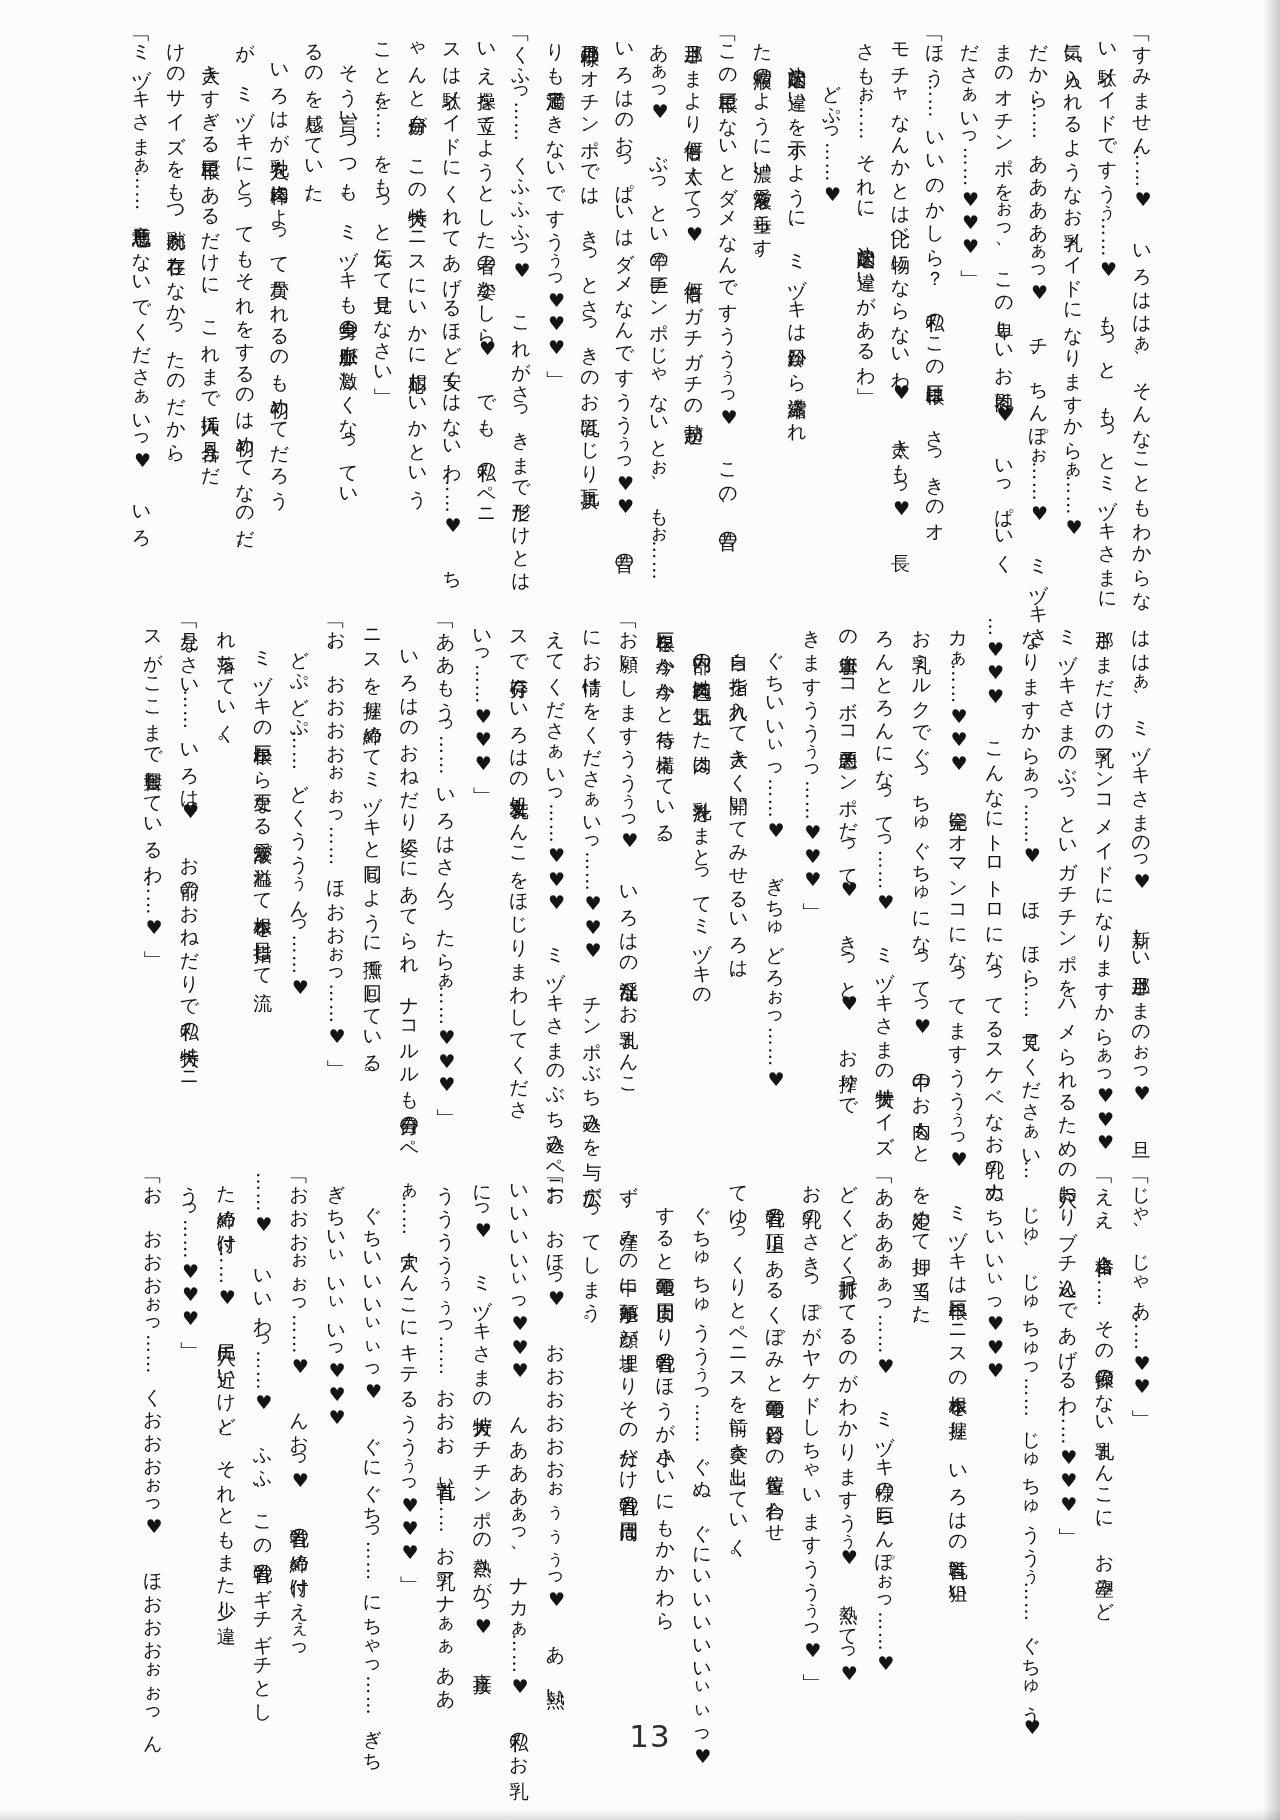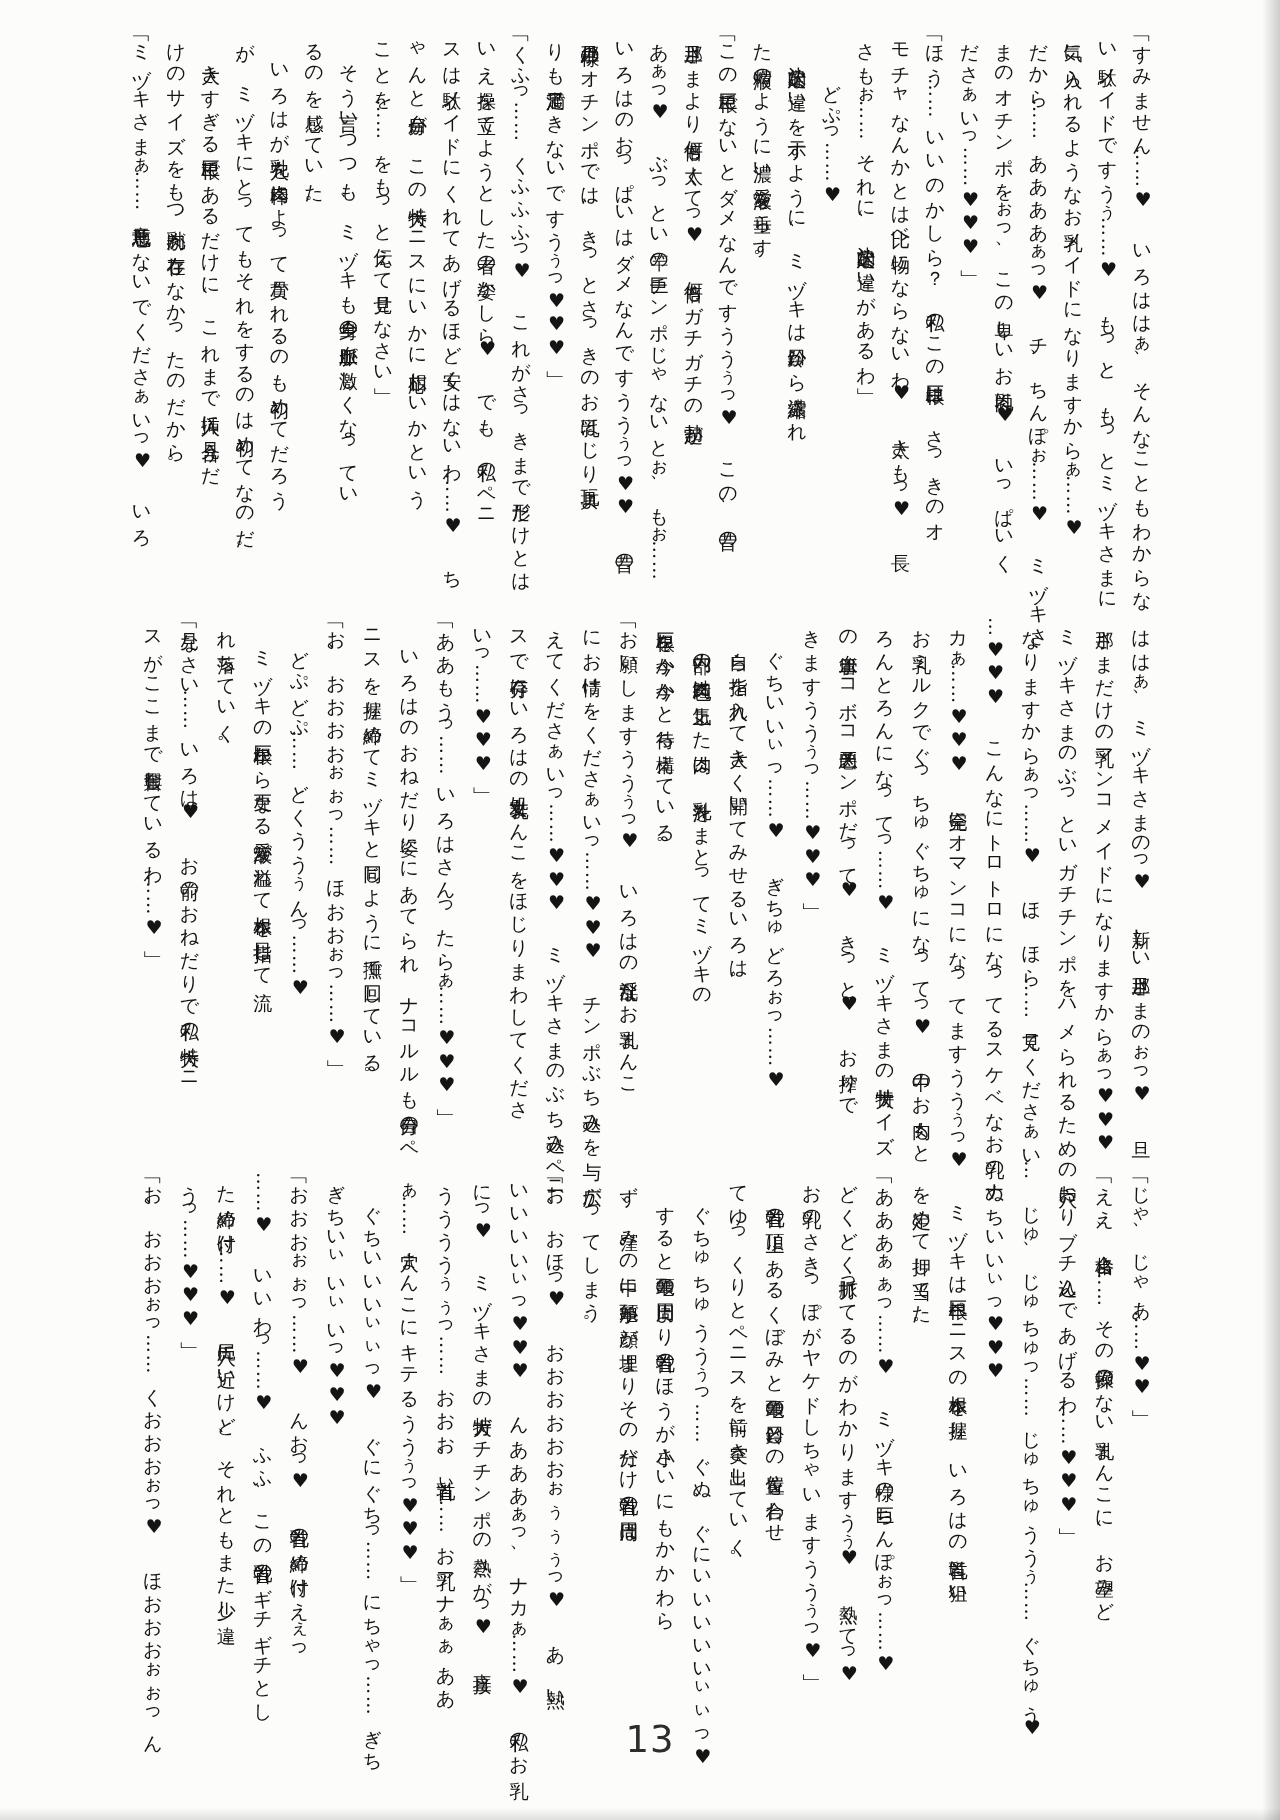--- a/index.html
+++ b/index.html
@@ -25,21 +25,21 @@
   .band-mid{top:617px;left:135px;width:1025px;height:556px;}
   .band-mid p{line-height:36.6px;}
   .band-bot{top:1172px;left:135px;width:1025px;height:560px;}
   .band-bot p{line-height:36.6px;}
   .i1{text-indent:21px;}
   .i2{text-indent:42px;}
   .page-number{
     position:absolute;top:1718px;left:610px;width:80px;
     text-align:center;
     font-family:"DejaVu Sans","Liberation Sans",sans-serif;
-    font-size:37px;color:#2d2d2d;letter-spacing:1px;
+    font-size:31px;color:#2d2d2d;letter-spacing:1px;
   }
   .edge-right{
     position:absolute;top:0;right:0;width:18px;height:100%;
     background:linear-gradient(to right,rgba(60,60,60,0),rgba(60,60,60,0.25));
   }
   .edge-bottom{
     position:absolute;left:0;bottom:0;width:100%;height:12px;
     background:linear-gradient(to bottom,rgba(60,60,60,0),rgba(60,60,60,0.15));
   }
 </style>

